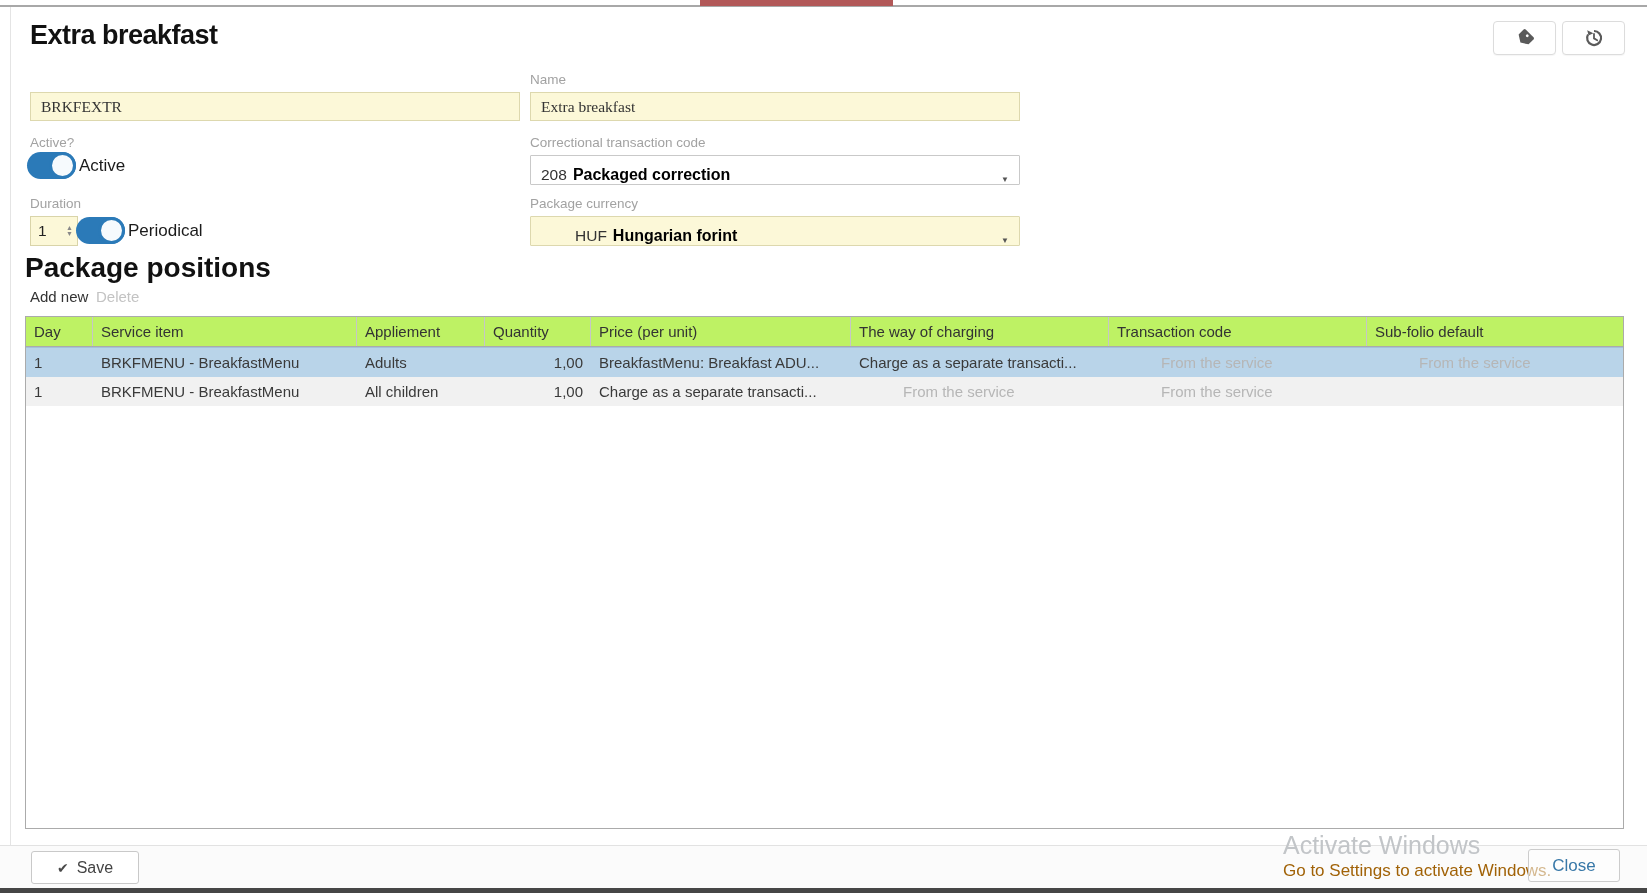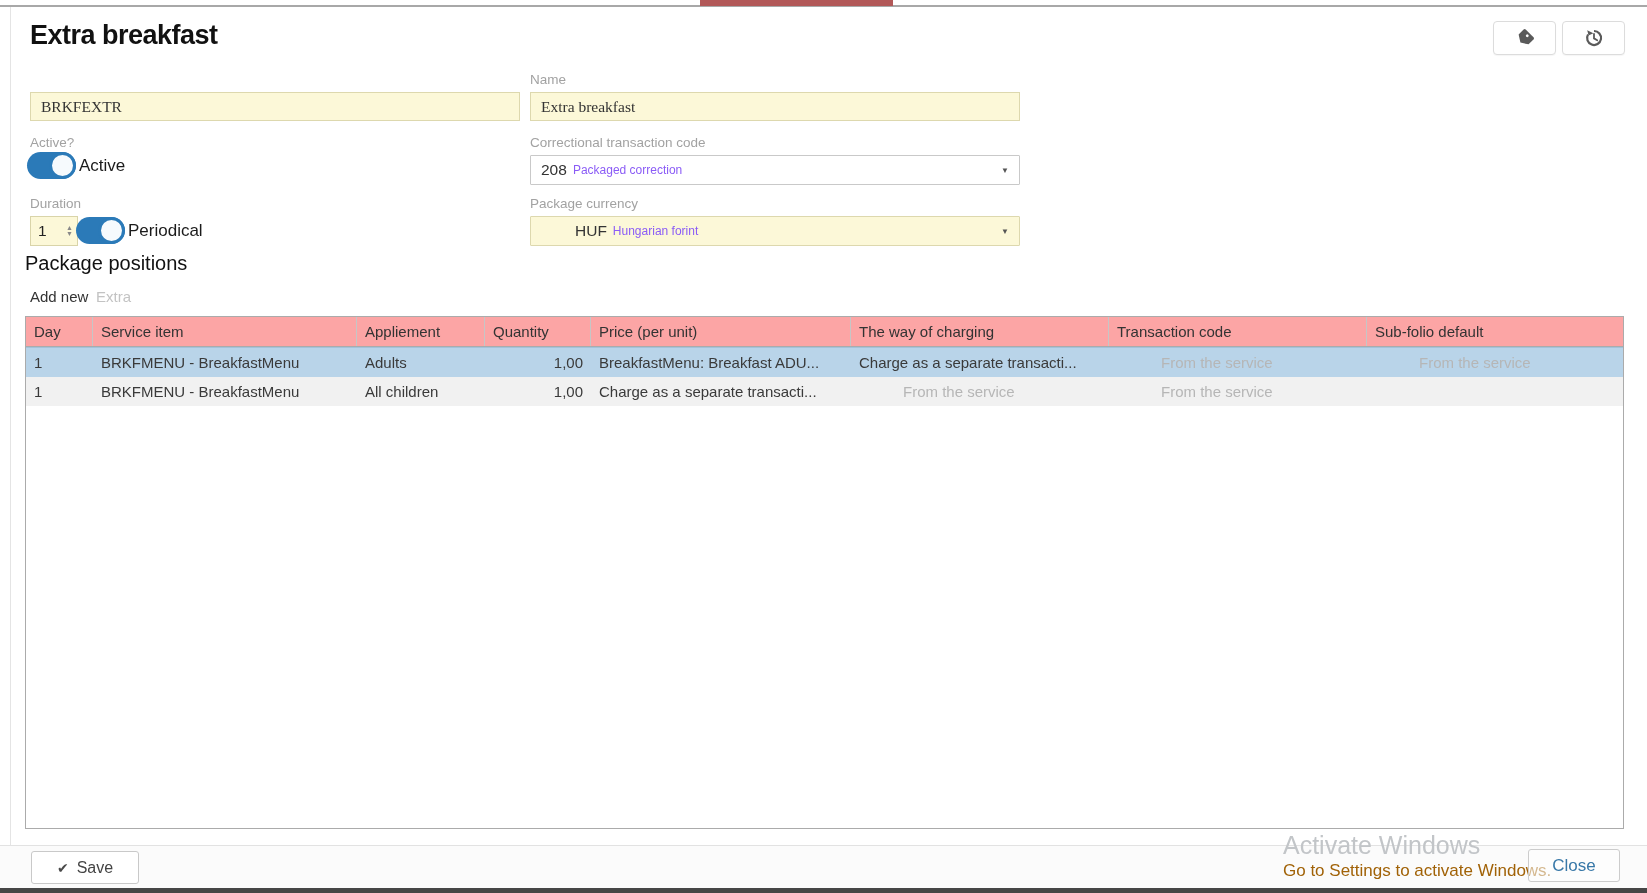--- a/index.html
+++ b/index.html
@@ -17,46 +17,46 @@
   .icon-btn { position:absolute; top:21px; width:63px; height:34px; background:#fff; border:1px solid #dcdcdc;
               border-radius:4px; display:flex; align-items:center; justify-content:center; cursor:pointer;
               box-shadow:0 1px 1px rgba(0,0,0,0.04); }
   .icon-btn svg { display:block; }
 
   
   .field-label { position:absolute; font-size:13.5px; color:#a2a2a2; }
   .text-input { position:absolute; height:29px; width:490px; background:#fcf8d8; border:1px solid #ddd8ae;
                 font-family:Liberation Serif, serif; font-size:15.5px; color:#333; padding:0 10px; }
   .select-box { position:absolute; height:30px; width:490px; border:1px solid #c9c9c9; border-radius:1px;
-                display:flex; align-items:center; padding:0 10px; cursor:pointer; background:#fff; }
+                display:flex; align-items:flex-end; padding:0 10px; cursor:pointer; background:#fff; }
   .select-box.yellow { background:#fcf8d8; border-color:#ddd8ae;padding-left:44px; }
   .select-value { font-size:15.5px; color:#333; }
-  .select-desc { font-size:12px; color:#8b5cf6; margin-left:6px; }
+  .select-desc { font-size:16px; color:#000000; margin-left:6px;font-weight:bold; }
   .select-caret { margin-left:auto; font-size:8px; color:#555; }
 
   .toggle { position:absolute; width:49px; height:27px; border-radius:14px; background:#2b7ab8; cursor:pointer; }
   .toggle .knob { position:absolute; right:0px; top:0px; width:27px; height:27px; border-radius:50%;
                   background:#f6fafd; border:3px solid #2b7ab8; }
   .toggle-label { position:absolute; font-size:17px; color:#1b1b1b; }
 
   .spin-box { position:absolute; left:30px; top:216px; width:48px; height:30px; background:#fcf8d8;
               border:1px solid #d9d4a9; display:flex; align-items:center; }
   .spin-box .num { font-size:15.5px; color:#222; padding-left:7px; flex:1; }
   .spin-arrows { display:flex; flex-direction:column; justify-content:center; padding-right:4px; cursor:pointer; }
   .spin-arrows span { font-size:7px; line-height:6px; color:#888; }
 
   
-  .section-title { position:absolute; top:252px; left:25px; font-size:20px; font-weight:normal; color:#111; }
+  .section-title { position:absolute; top:252px; left:25px; font-size:28px; font-weight:bold; color:#111; }
   .link-add { position:absolute; top:288px; left:30px; font-size:15px; color:#333; cursor:pointer; }
   .link-delete { position:absolute; top:288px; left:96px; font-size:15px; color:#c3c3c3; }
 
   
   .grid { position:absolute; top:316px; left:25px; width:1599px; height:513px; border:1px solid #ababab; background:#fff; }
   .grid-header { display:grid; grid-template-columns:67px 264px 128px 106px 260px 258px 258px 1fr;
-                 height:30px; border-bottom:1px solid #ababab; background:#fca5a5; }
+                 height:30px; border-bottom:1px solid #ababab; background:#bef264; }
   .grid-header .hcell { font-size:15px; color:#333; display:flex; align-items:center; padding:0 8px;
                         border-right:1px solid #c6c6c6; overflow:hidden; white-space:nowrap; }
   .grid-header .hcell:last-child { border-right:none; }
   .grid-row { display:grid; grid-template-columns:67px 264px 128px 106px 260px 258px 258px 1fr; height:29px; cursor:pointer; }
   .grid-row .cell { font-size:15px; color:#3a3a3a; display:flex; align-items:center; padding:0 8px;
                     overflow:hidden; white-space:nowrap; }
   .grid-row .cell.right { justify-content:flex-end; }
   .grid-row .cell.muted { color:#b6b6b6;margin-left:44px; }
   .grid-row.selected { background:#b9d4e9; border-top:1px solid #a3c2da; height:30px; }
   .grid-row.alt { background:#f1f1f1; }
@@ -141,21 +141,21 @@
 
   <div class="field-label" style="left:530px; top:196px;">Package currency</div>
   <div class="select-box yellow" style="left:530px; top:216px;">
     <span class="select-value">HUF</span>
     <span class="select-desc">Hungarian forint</span>
     <span class="select-caret">▼</span>
   </div>
 
   <div class="section-title">Package positions</div>
   <div class="link-add">Add new</div>
-  <div class="link-delete">Extra</div>
+  <div class="link-delete">Delete</div>
 
   <div class="grid">
     <div class="grid-header">
       <div class="hcell">Day</div>
       <div class="hcell">Service item</div>
       <div class="hcell">Appliement</div>
       <div class="hcell">Quantity</div>
       <div class="hcell">Price (per unit)</div>
       <div class="hcell">The way of charging</div>
       <div class="hcell">Transaction code</div>

